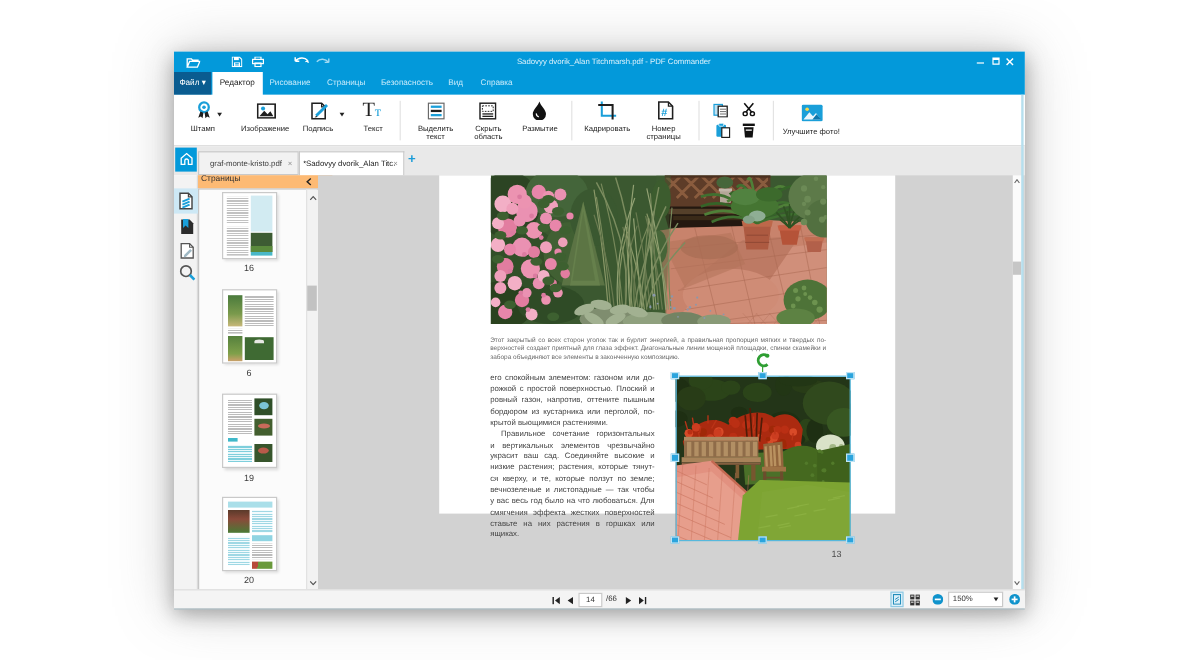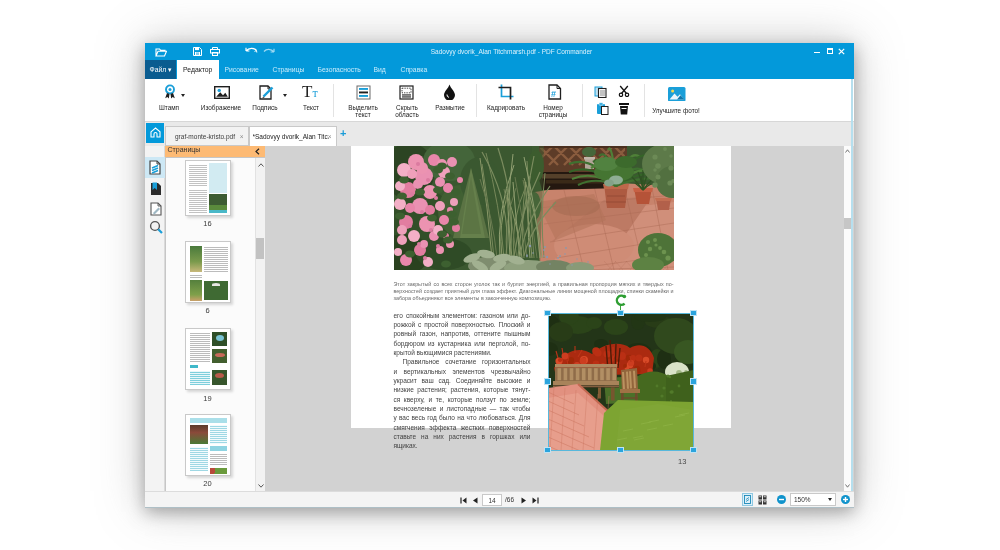--- a/index.html
+++ b/index.html
@@ -15,21 +15,21 @@
 .rlbl{position:absolute;font-size:6.4px;color:#222;text-align:center;line-height:7.4px}
 .ric{position:absolute}
 .caret{position:absolute;width:0;height:0;border-left:2.5px solid transparent;border-right:2.5px solid transparent;border-top:3.5px solid #222}
 #tabbar{position:absolute;left:0;top:79px;width:709px;height:24px;background:#e9e9e9}
 #home{position:absolute;left:0.5px;top:0.5px;width:18px;height:20px;background:#0399da}
 .dtab{position:absolute;top:3.5px;height:20.5px;font-size:6.5px;color:#3c3c3c;line-height:20px}
 #strip{position:absolute;left:0;top:103px;width:20px;height:345px;background:#f3f3f3;border-right:1px solid #dadada}
 #panel{position:absolute;left:20px;top:103px;width:112px;height:345px;background:#fdba74}
 #pbox{position:absolute;left:-0.5px;top:11px;width:100.5px;height:335.5px;background:#fbfbfb;border:1px solid #c6c6c6}
 #main{position:absolute;left:120px;top:103px;width:589px;height:345px;background:#d2d2d2;overflow:hidden}
-#page{position:absolute;left:86px;top:0px;width:379.5px;height:282px;background:#fff}
+#page{position:absolute;left:101px;top:0px;width:379.5px;height:282px;background:#fff}
 #mscroll{position:absolute;left:698.5px;top:103px;width:8px;height:345px;background:#fbfbfb}
 #bottom{position:absolute;left:0;top:448px;width:709px;height:15.5px;background:#f4f4f4;border-top:1px solid #dcdcdc}
 #botedge{position:absolute;left:0;top:463.5px;width:709px;height:1px;background:#aebfc6}
 .thumb{position:absolute;background:#fff;border:1px solid #c9c9c9;box-shadow:1.5px 1.5px 2.5px rgba(0,0,0,.15)}
 .tlabel{position:absolute;font-size:7.5px;color:#3a3a3a;width:46px;text-align:center}
 .cap2{font-size:5.4px;line-height:7.2px;color:#6a6a6a}
 .cap2.j{text-align:justify;text-align-last:justify}
 .bl{font-size:6.5px;line-height:9.35px;color:#3f3f3f;text-align:justify;text-align-last:justify}
 .bl.last{text-align-last:left}
 .handle{position:absolute;width:6.5px;height:6.5px;background:#2ba4dd;border:0.5px solid #bfe3f4}

